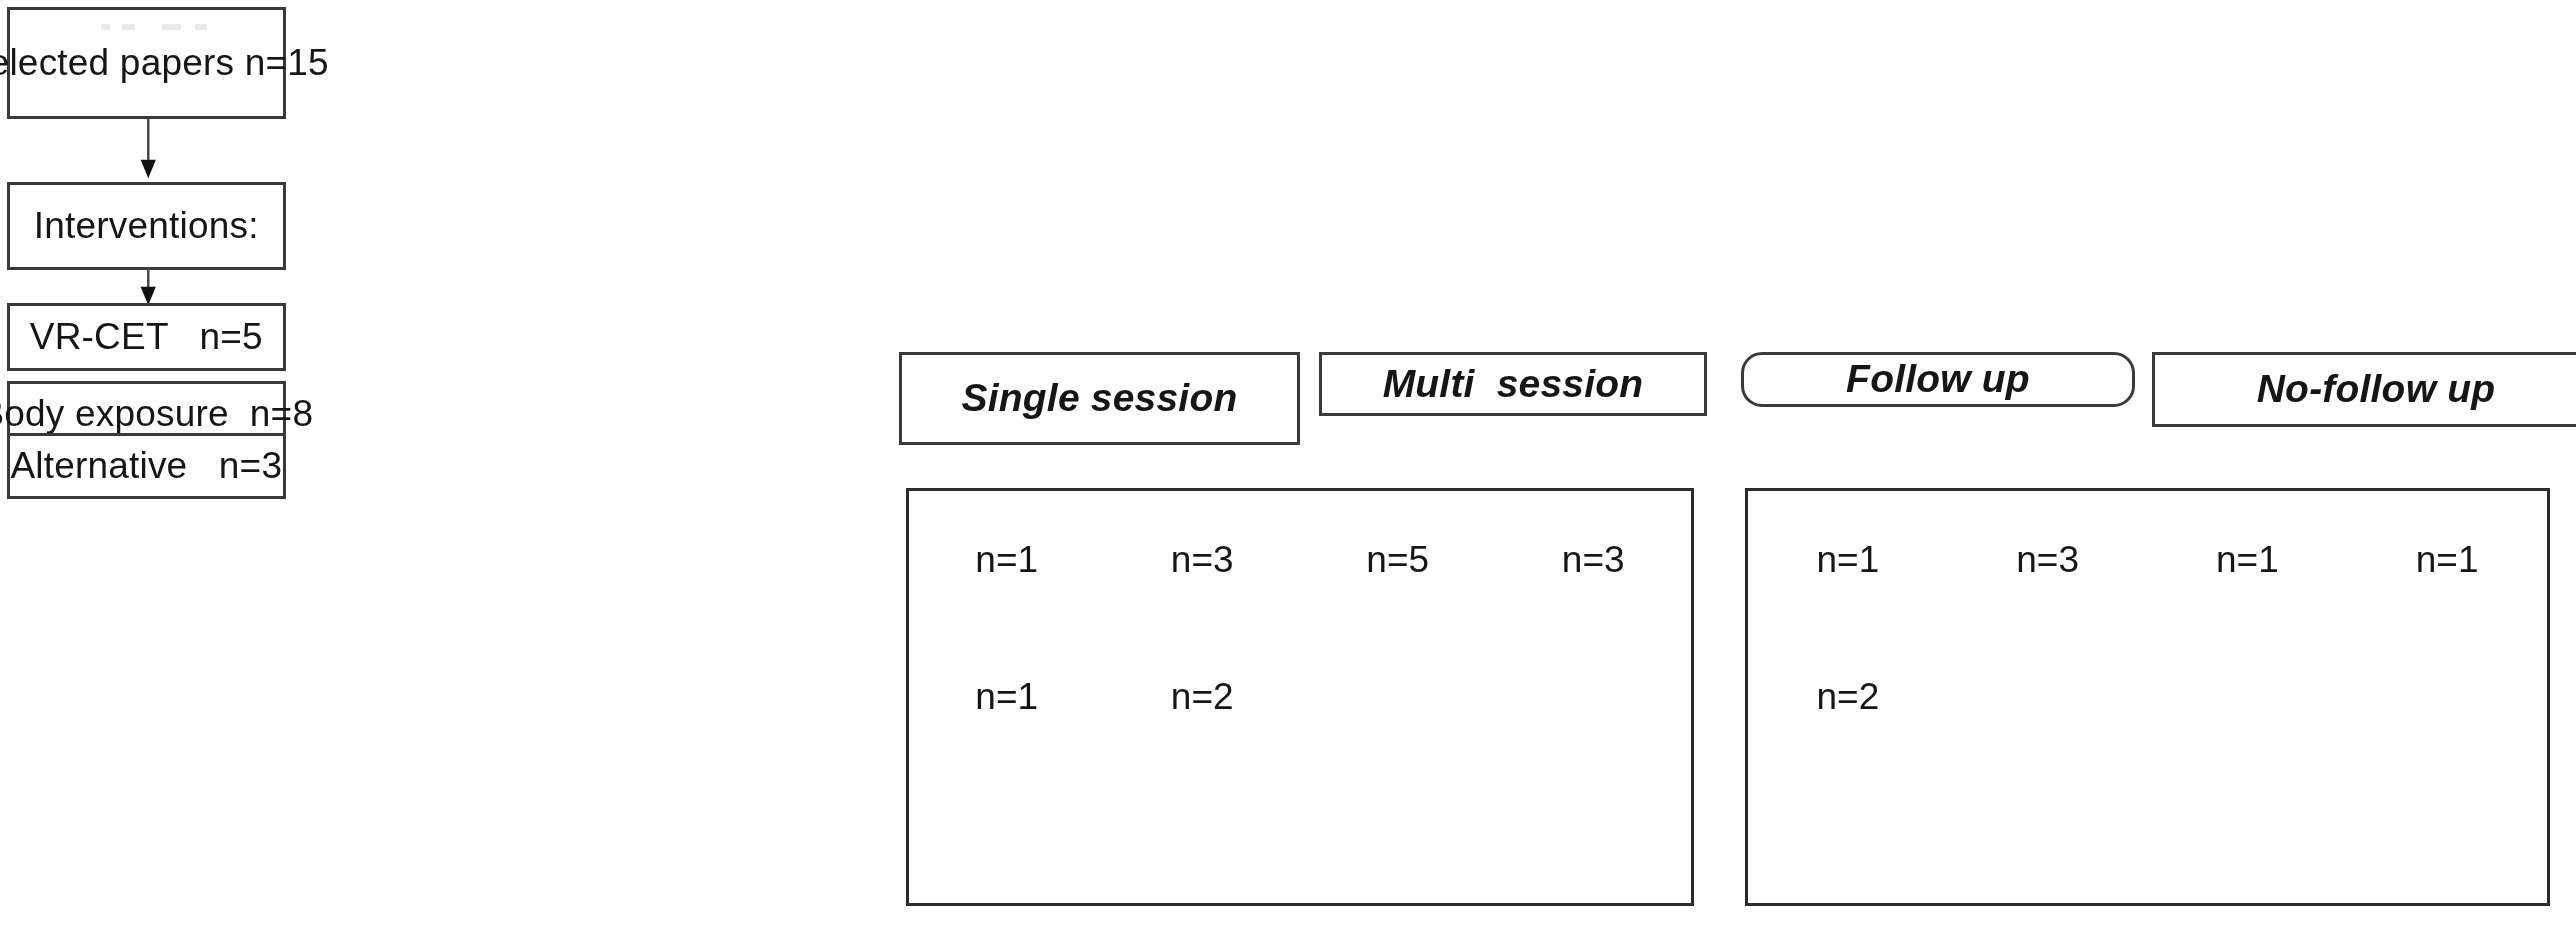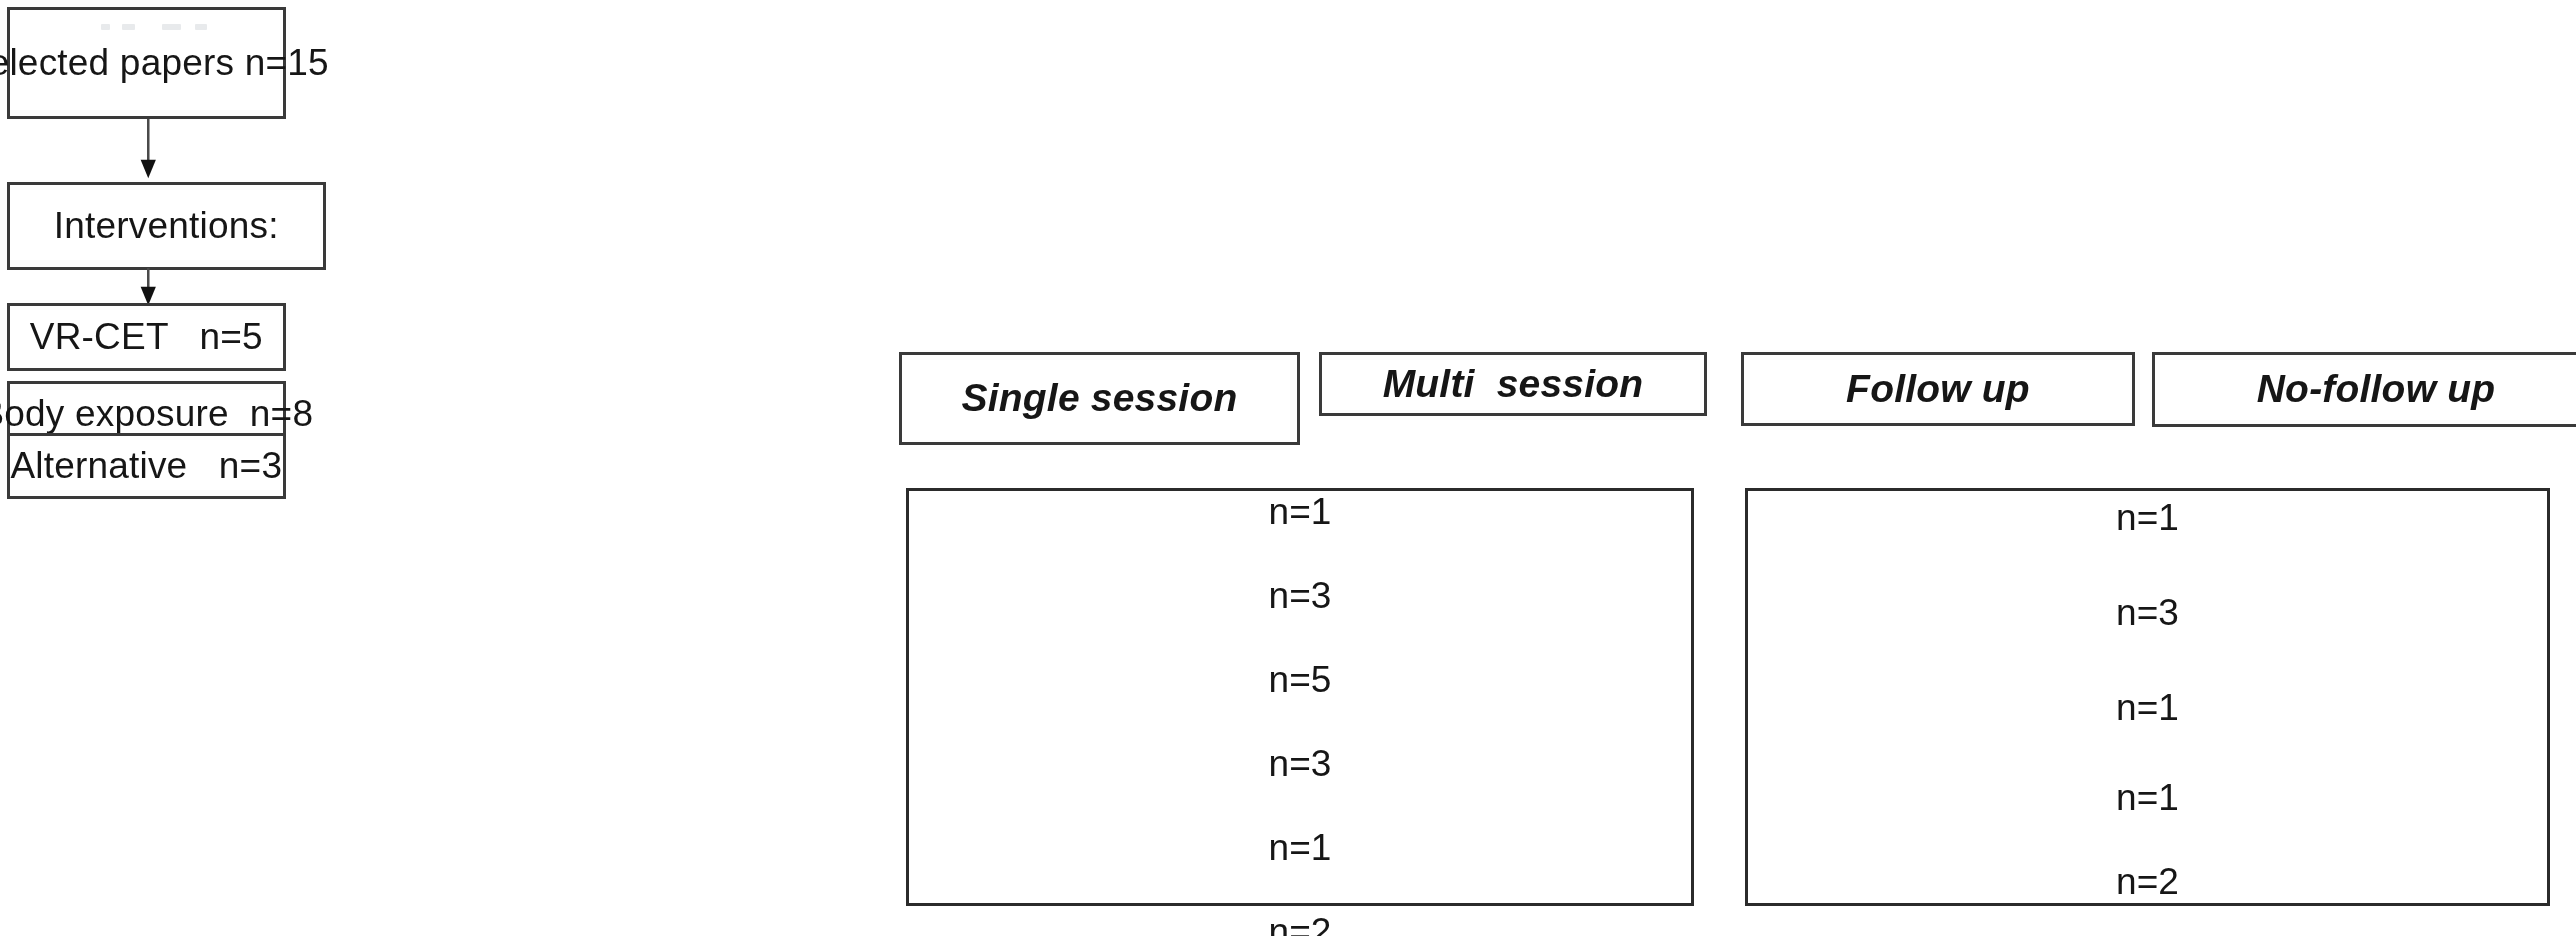--- a/index.html
+++ b/index.html
@@ -51,23 +51,22 @@
   .panel {
     position: absolute;
     box-sizing: border-box;
     background: #ffffff;
     border: 3.4px solid #2b2b2b;
   }
   .panel-grid {
     position: absolute;
     inset: 0;
     display: grid;
-    grid-template-columns: 1fr;
+    grid-template-columns: 1fr 1fr 1fr 1fr;
     grid-template-rows: 1fr 1fr 1fr;
-    gap: 42px;
   }
   .panel-cell {
     display: flex;
     align-items: center;
     justify-content: center;
   }
   .panel-cell .cell-value {
     font-size: 37px;
     color: #161616;
     white-space: pre;
@@ -111,21 +110,21 @@
     <span style="left:94px; top:0px; width:12px;"></span>
   </div>
 
   <div class="connector" style="left:138px; top:119px; width:20.5px; height:60px;">
     <svg width="20.5" height="61" viewBox="0 0 24 72" aria-hidden="true">
       <line x1="12" y1="0" x2="12" y2="54" stroke="#4a4a4a" stroke-width="3"></line>
       <polygon points="12,70 3,48 21,48" fill="#111111"></polygon>
     </svg>
   </div>
 
-  <div class="box" style="left:6.8px; top:182px; width:319px; height:88px;">
+  <div class="box" style="left:6.8px; top:182px; width:279px; height:88px;">
     <span class="box-label">Interventions:</span>
   </div>
 
   <div class="connector" style="left:138px; top:268px; width:20.5px; height:37px;">
     <svg width="20.5" height="39" viewBox="0 0 24 46" aria-hidden="true">
       <line x1="12" y1="0" x2="12" y2="26" stroke="#4a4a4a" stroke-width="3"></line>
       <polygon points="12,44 3,22 21,22" fill="#111111"></polygon>
     </svg>
   </div>
 
@@ -142,21 +141,21 @@
   </div>
 
   <div class="box header-box" style="left:899px; top:352px; width:401px; height:93px;">
     <span class="box-label">Single session</span>
   </div>
 
   <div class="box header-box" style="left:1319px; top:352px; width:388px; height:64px;">
     <span class="box-label">Multi  session</span>
   </div>
 
-  <div class="box header-box" style="left:1741px; top:352px; width:394px; height:74px;">
+  <div class="box header-box" style="left:1741px; top:352px; width:394px; height:55px;border-radius:21px;">
     <span class="box-label">Follow up</span>
   </div>
 
   <div class="box header-box" style="left:2152px; top:352px; width:448px; height:75px;">
     <span class="box-label">No-follow up</span>
   </div>
 
   <div class="panel" style="left:906px; top:488px; width:788px; height:418px;">
     <div class="panel-grid">
       <div class="panel-cell">

